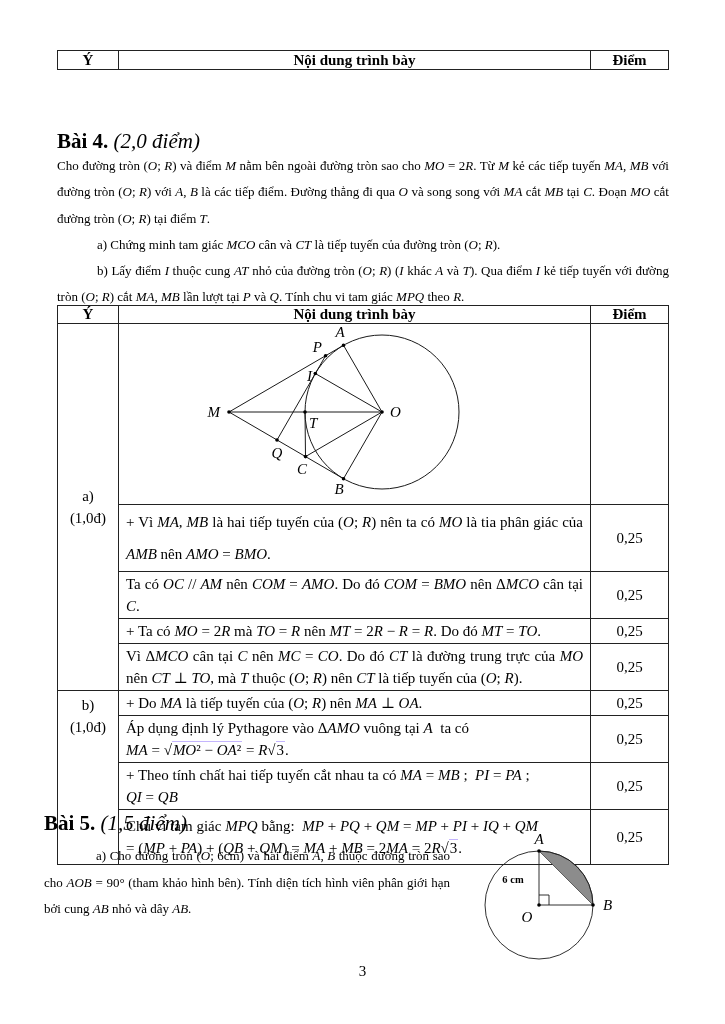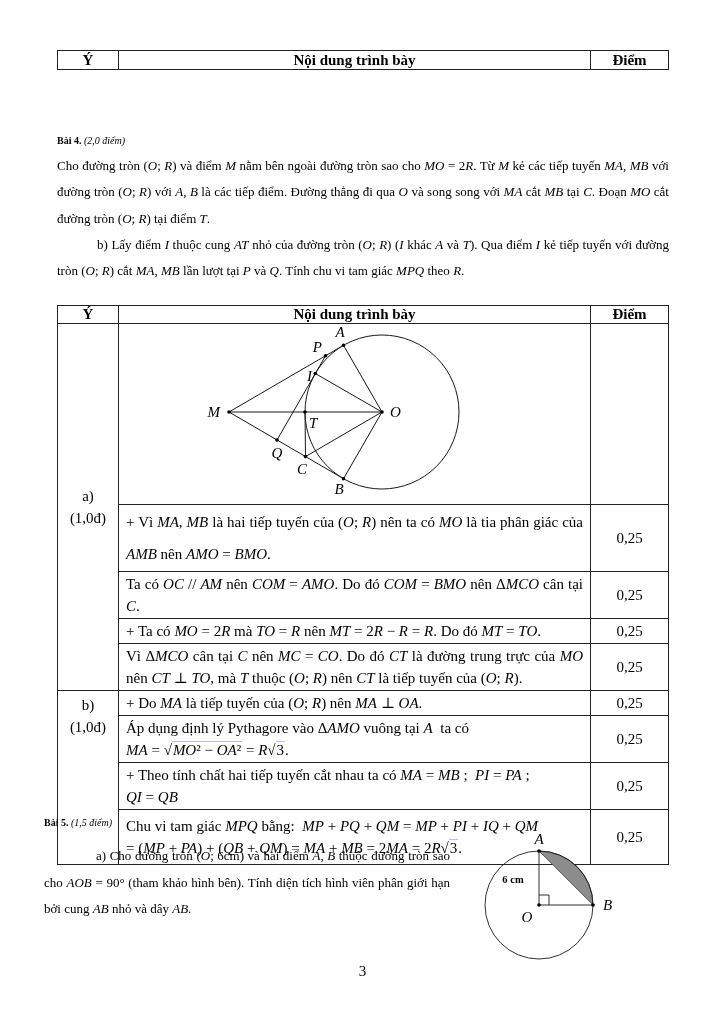--- a/index.html
+++ b/index.html
@@ -13,21 +13,21 @@
     border:1px solid #222;padding:1px 7px;font-size:15px;line-height:22px;
     vertical-align:middle;overflow:hidden;
   }
   tr.th td{font-weight:bold;text-align:center;padding:0 2px;line-height:17px;}
   td.ycell{text-align:center;padding:0;line-height:18px;}
   td.score{text-align:center;padding:0;}
   td.figcell{padding:0;text-align:center;vertical-align:middle;}
   .just{text-align:justify;}
   .vtop{vertical-align:top !important;padding-top:3px !important;}
   .block p{margin:0;font-size:13px;line-height:26.3px;text-align:justify;}
-  .bhead{font-size:10px;line-height:20px;}
+  .bhead{font-size:21px;line-height:20px;}
   .bhead .bt{font-weight:bold;}
   .bhead .bi{font-style:italic;}
   .indent{text-indent:40px;}
   .ov{border-top:1px solid #c4b5fd;padding:0 1px;}
   .pageno{left:0;width:725px;text-align:center;font-size:15px;}
   svg text{font-family:"Liberation Serif","DejaVu Serif",serif;font-style:italic;font-size:15px;fill:#000;}
   svg text.dim{font-style:normal;font-weight:bold;font-size:10.5px;}
   .b5text{width:406px;}
 </style>
 </head>
@@ -47,20 +47,21 @@
   </tr>
 </tbody>
   </table>
 
 <div class="abs block" style="top:129px;left:57px;width:612px;">
   <div class="bhead" style="line-height:24px">
     <span class="bt">Bài 4.</span>
     <span class="bi">(2,0 điểm)</span>
   </div>
   <p>Cho đường tròn (<i>O</i>; <i>R</i>) và điểm <i>M</i> nằm bên ngoài đường tròn sao cho <i>MO</i> = 2<i>R</i>. Từ <i>M</i> kẻ các tiếp tuyến <i>MA</i>, <i>MB</i> với đường tròn (<i>O</i>; <i>R</i>) với <i>A</i>, <i>B</i> là các tiếp điểm. Đường thẳng đi qua <i>O</i> và song song với <i>MA</i> cắt <i>MB</i> tại <i>C</i>. Đoạn <i>MO</i> cắt đường tròn (<i>O</i>; <i>R</i>) tại điểm <i>T</i>.</p>
+  <p class="indent">a) Chứng minh tam giác <i>MCO</i> cân và <i>CT</i> là tiếp tuyến của đường tròn (<i>O</i>; <i>R</i>).</p>
   <p class="indent">b) Lấy điểm <i>I</i> thuộc cung <i>AT</i> nhỏ của đường tròn (<i>O</i>; <i>R</i>) (<i>I</i> khác <i>A</i> và <i>T</i>). Qua điểm <i>I</i> kẻ tiếp tuyến với đường tròn (<i>O</i>; <i>R</i>) cắt <i>MA</i>, <i>MB</i> lần lượt tại <i>P</i> và <i>Q</i>. Tính chu vi tam giác <i>MPQ</i> theo <i>R</i>.</p>
 </div>
 
 <table class="grid" style="top:305px;">
   <colgroup>
       <col style="width:61px">
       <col style="width:472px">
       <col style="width:78px">
     </colgroup>
   <tbody>

